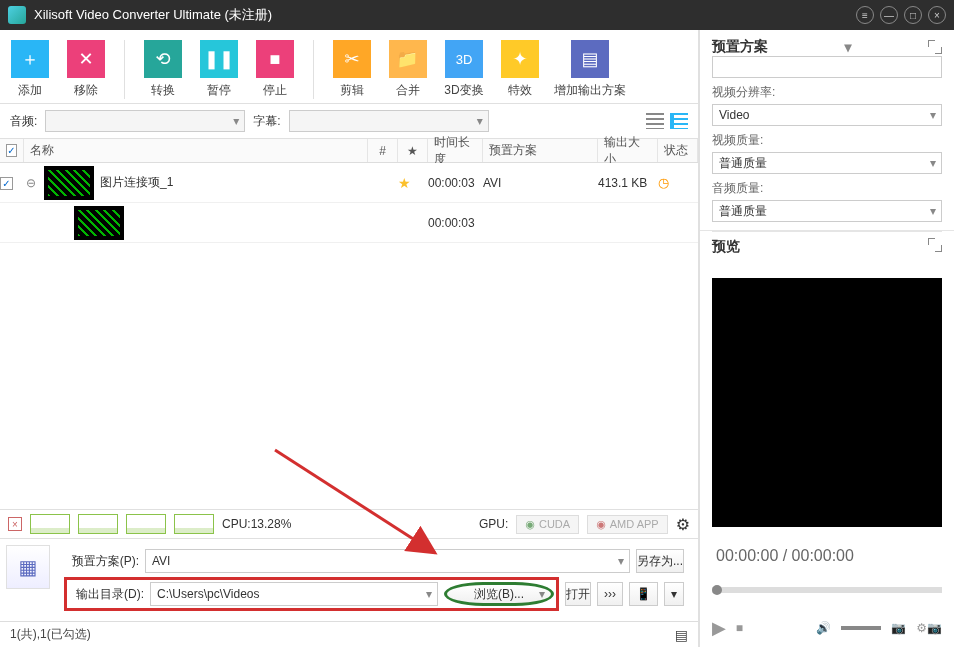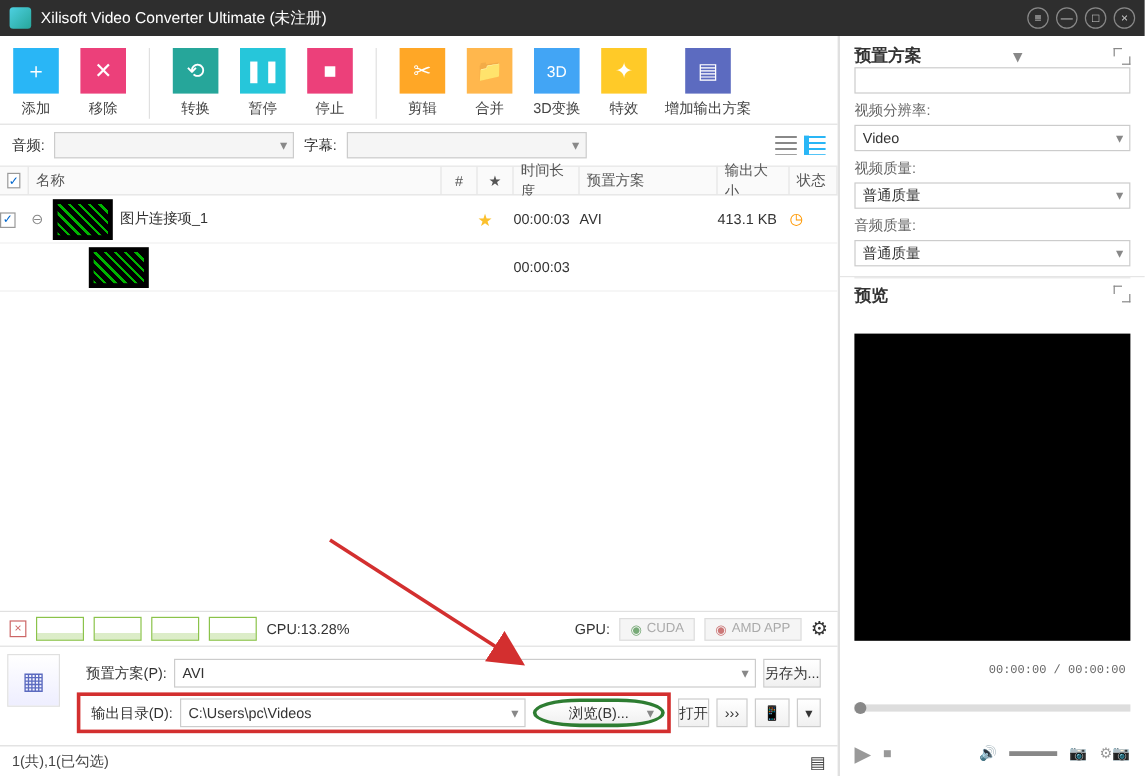--- a/index.html
+++ b/index.html
@@ -71,21 +71,21 @@
 .rp-sec { padding: 8px 12px; border-bottom: 1px solid #e5e5e5; }
 .rp-title { font-size: 14px; font-weight: bold; display: flex; align-items: center; justify-content: space-between; }
 .rp-lbl { font-size: 12px; color: #666; margin: 6px 0 3px; }
 .rp-field { border: 1px solid #ccc; height: 22px; display: flex; align-items: center; padding: 0 18px 0 6px; position: relative; background: #fff; font-size: 12px; }
 .rp-field::after { content: '▾'; position: absolute; right: 5px; color: #888; }
 .rp-input { border: 1px solid #ccc; height: 22px; width: 100%; padding: 0 6px; }
 
 .preview { flex: 1; display: flex; flex-direction: column; padding: 0 12px 8px; gap: 16px; }
 .pv-title { font-size: 14px; font-weight: bold; padding: 6px 0; display: flex; justify-content: space-between; border-top: 1px solid #e5e5e5; }
 .pv-screen { flex: 1; background: #000; min-height: 180px; }
-.pv-time { text-align: right; font-size: 10px; color: #666; padding: 4px; font-family: Liberation Mono, monospace; }
+.pv-time { text-align: left; font-size: 16px; color: #666; padding: 4px; }
 .pv-slider { height: 6px; background: #ddd; position: relative; margin: 2px 0 8px; }
 .pv-slider::before { content:''; position:absolute; left:0; width:10px; height:10px; background:#888; border-radius:50%; top:-2px; }
 .pv-ctrl { display: flex; align-items: center; gap: 10px; color: #999; }
 .pv-ctrl .play { font-size: 18px; }
 
 .expand-icon { width: 14px; height: 14px; position: relative; cursor: pointer; }
 .expand-icon::before, .expand-icon::after { content:''; position:absolute; width:6px; height:6px; border:1px solid #888; }
 .expand-icon::before { top:0; left:0; border-right:0; border-bottom:0; }
 .expand-icon::after { bottom:0; right:0; border-left:0; border-top:0; }
 

